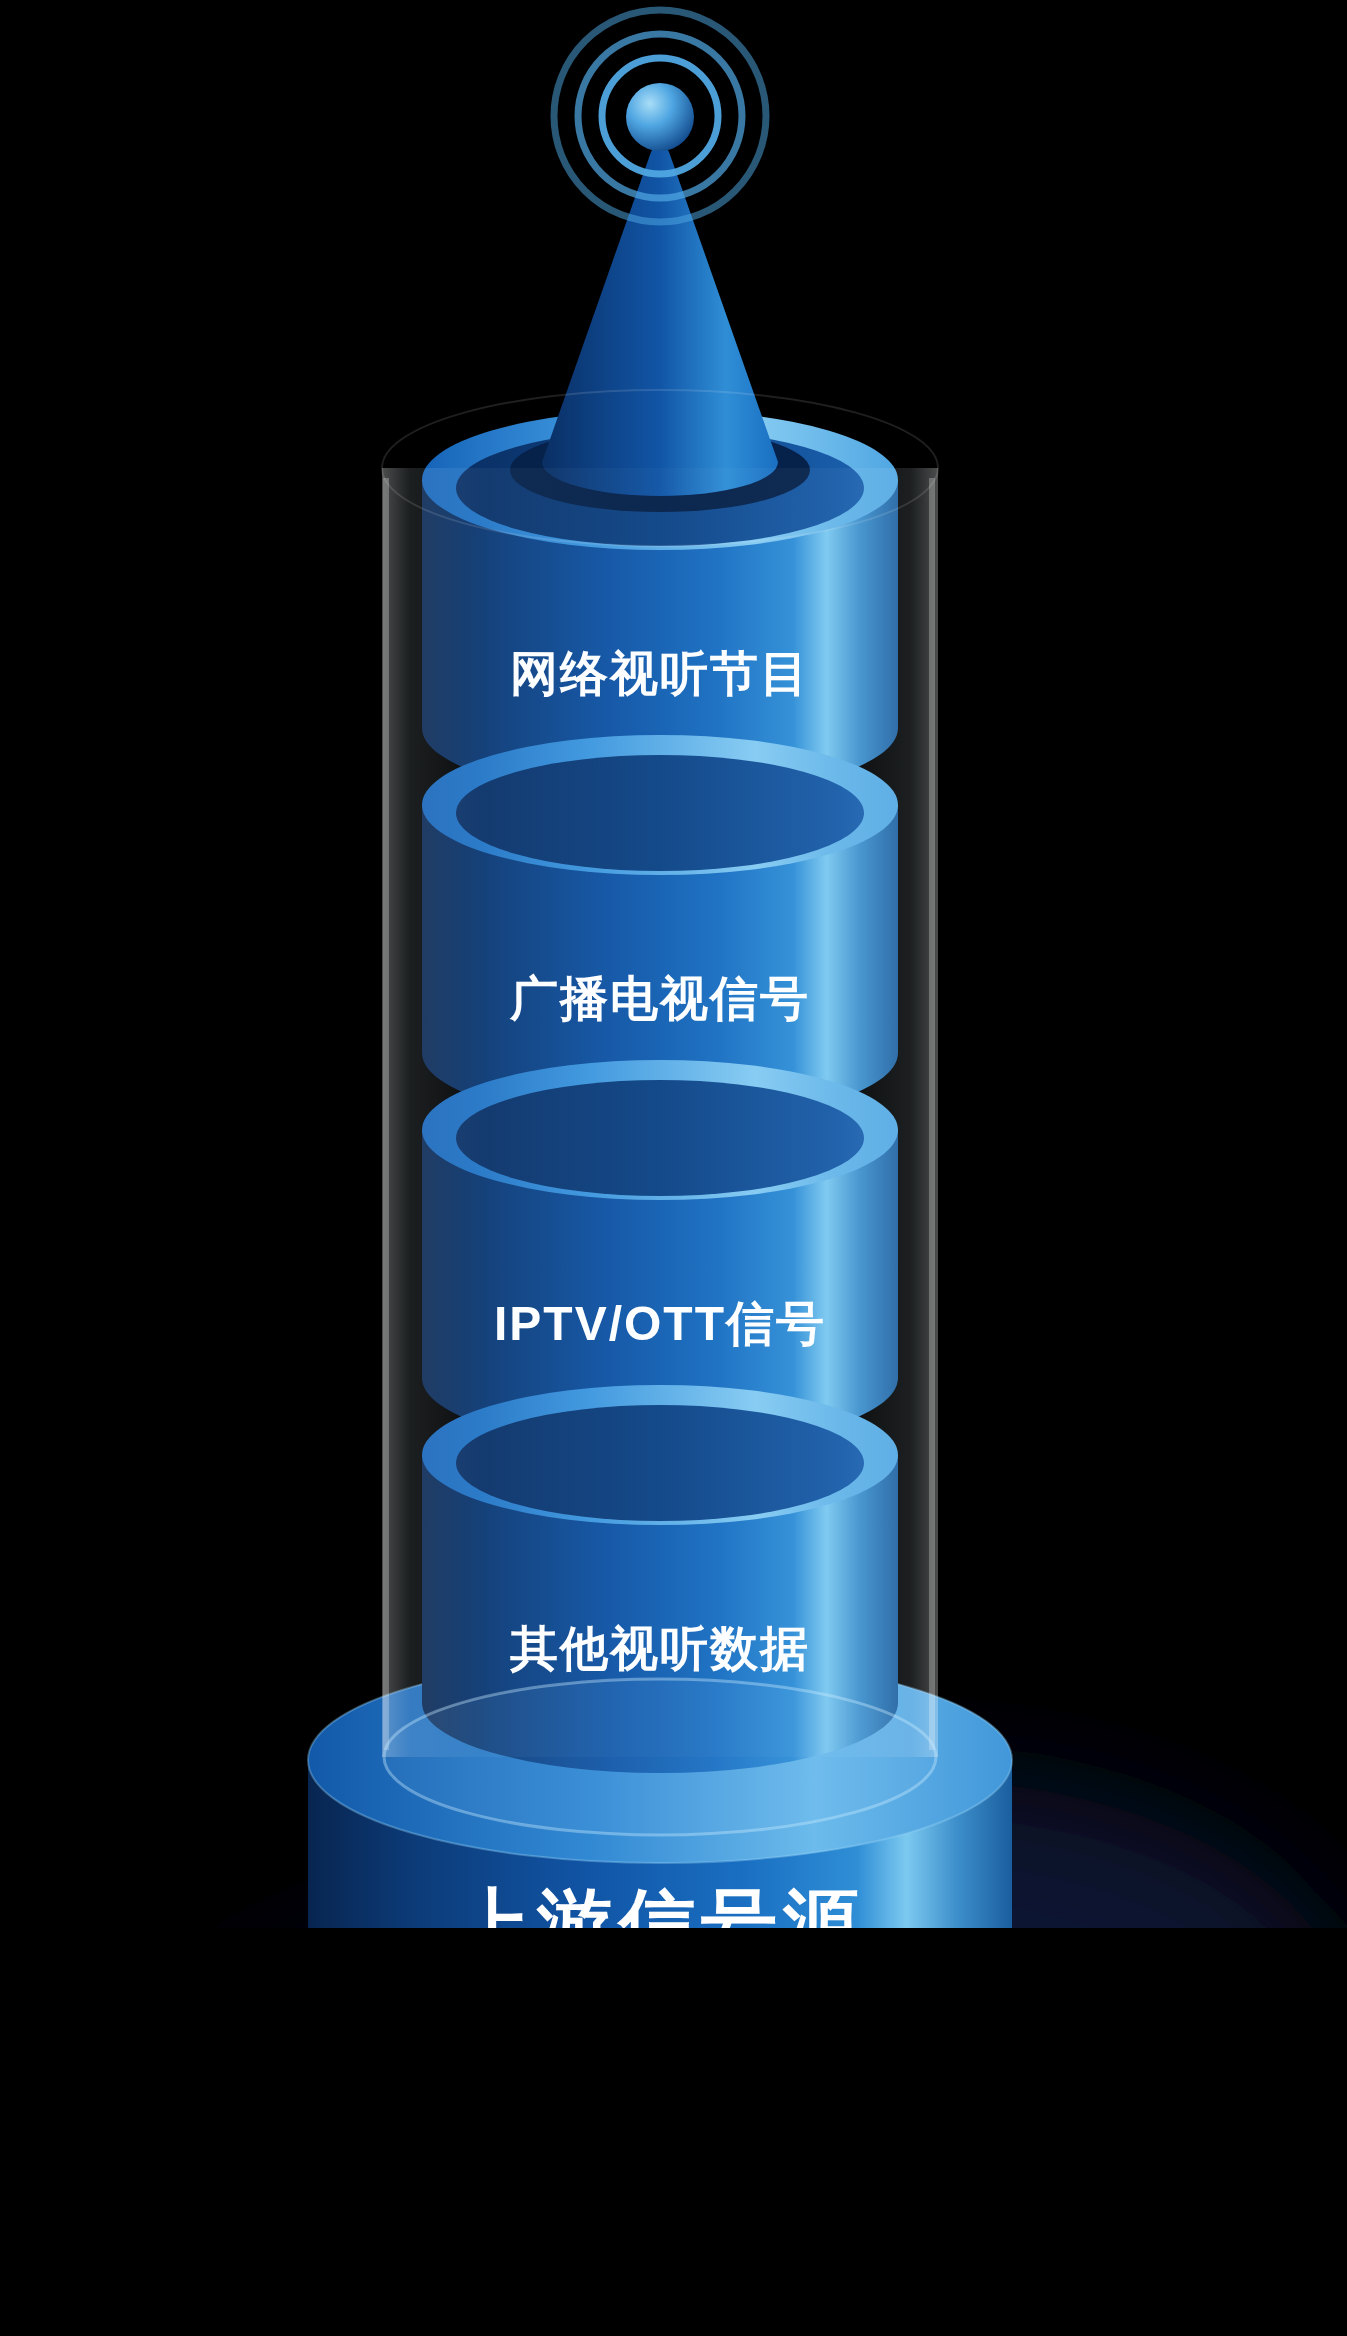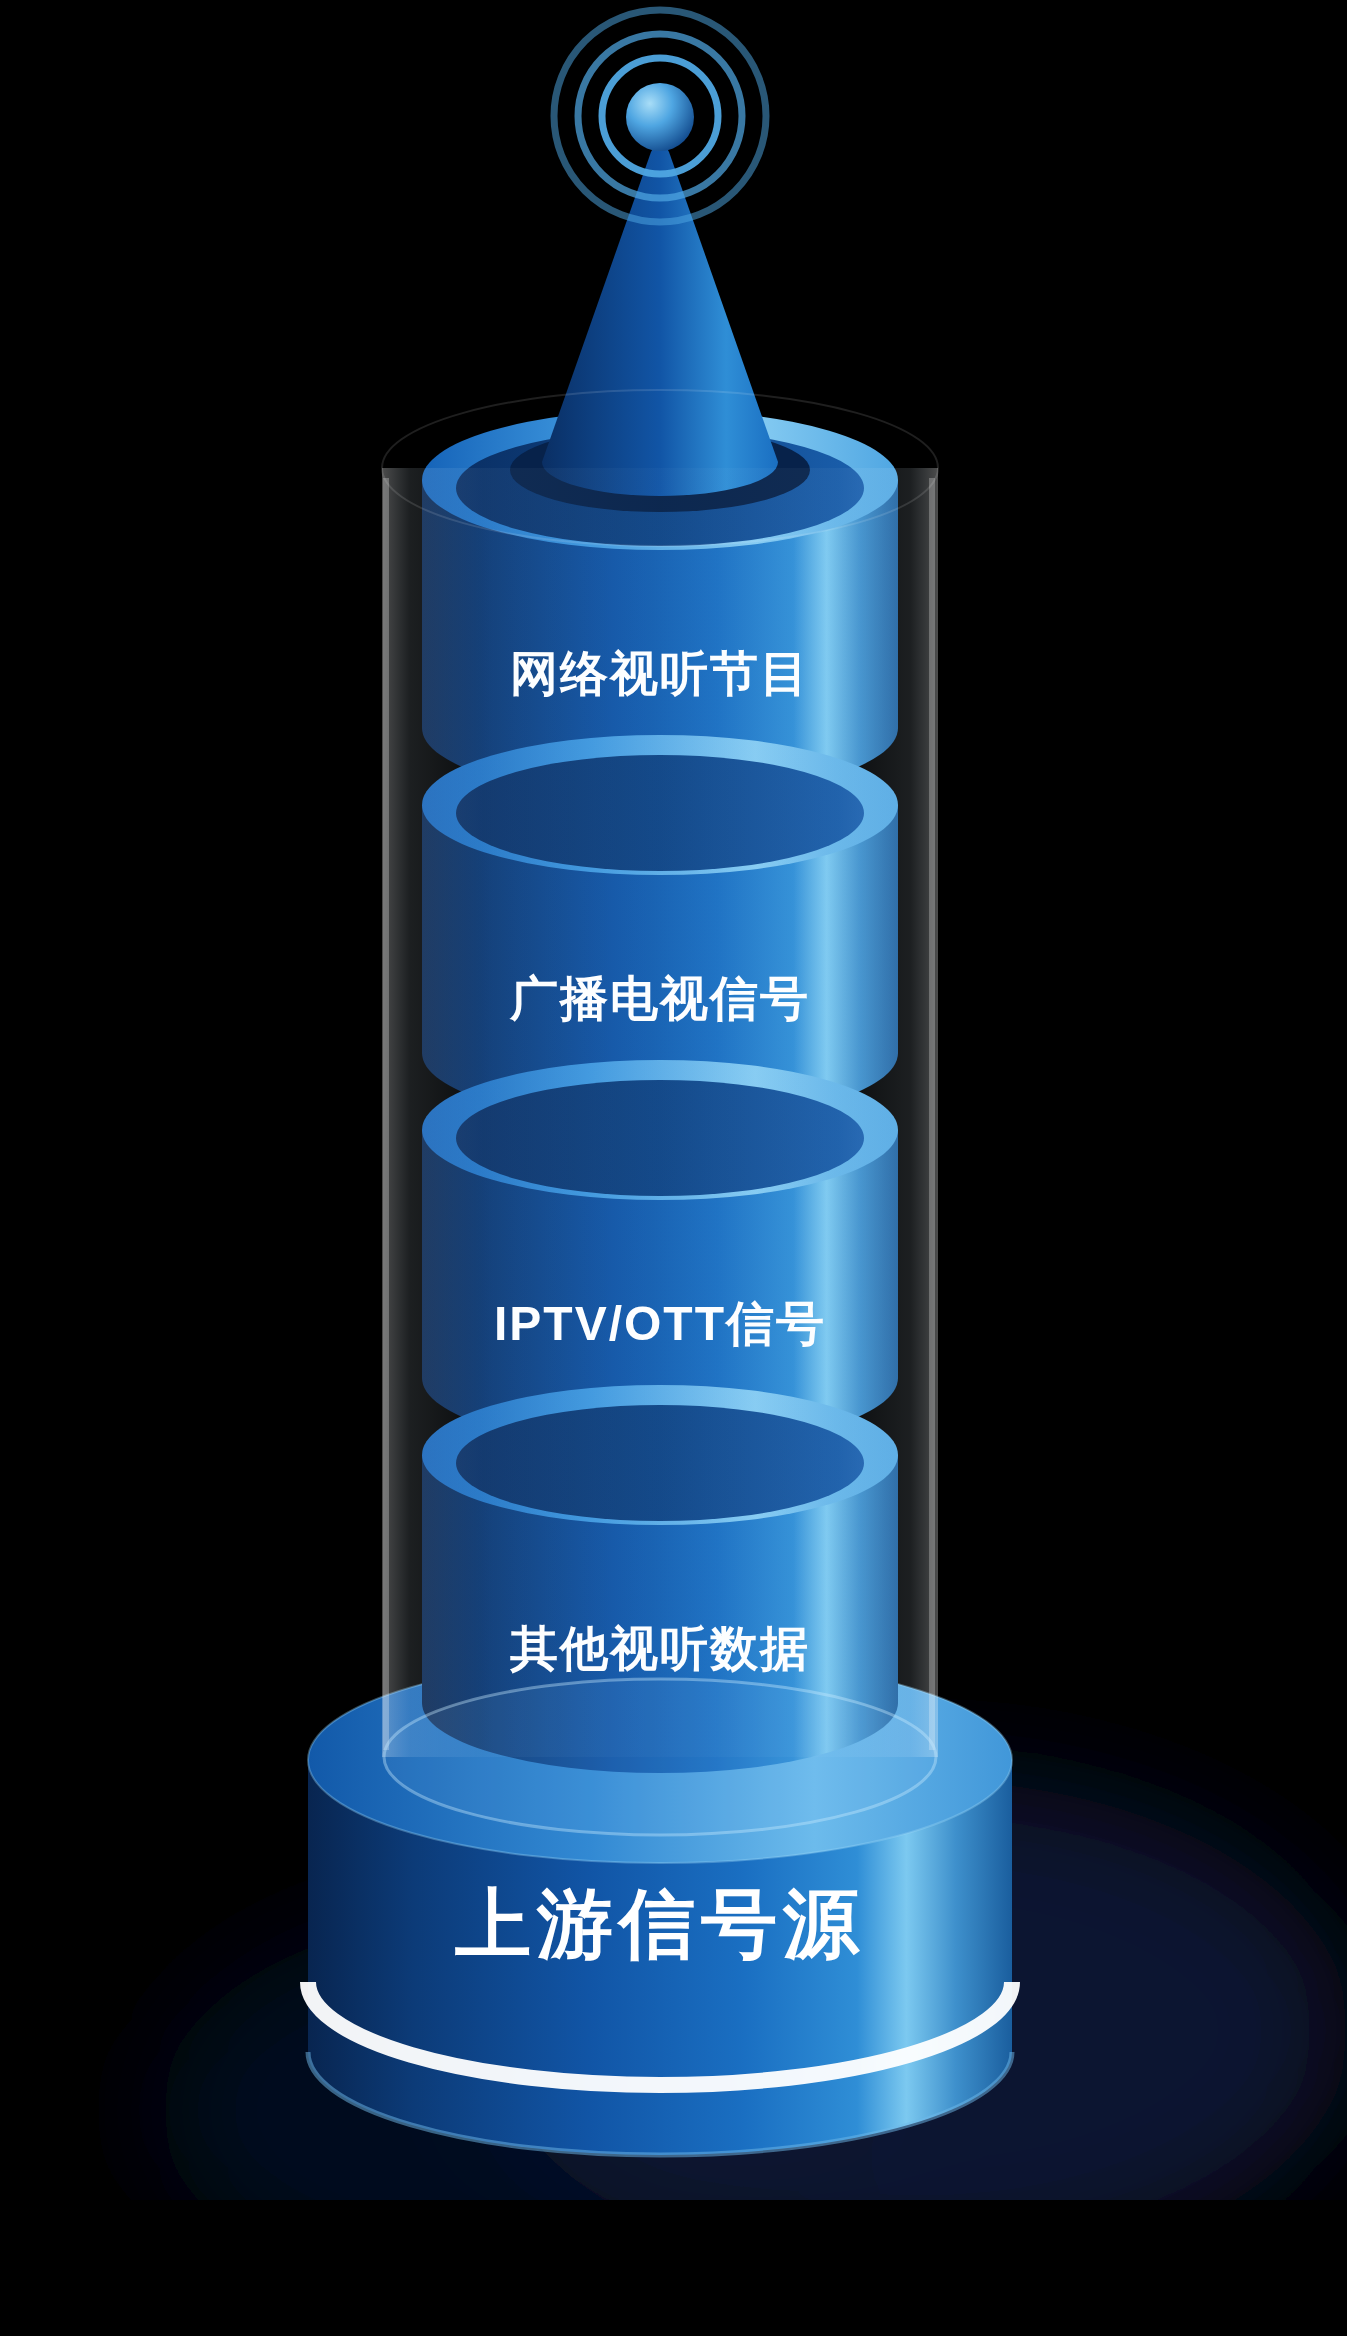--- a/index.html
+++ b/index.html
@@ -3,21 +3,21 @@
 <meta charset="utf-8">
 <style>
   html, body {
     margin: 0;
     padding: 0;
     background: #000000;
   }
   .stage {
     position: relative;
     width: 1347px;
-    height: 2200px;
+    height: 1928px;
     background: #0369a1;
     overflow: hidden;
     font-family: "Liberation Sans", sans-serif;
     text-align: center;
   }
   .stage svg {
     position: absolute;
     inset: 0;
     display: block;
   }

